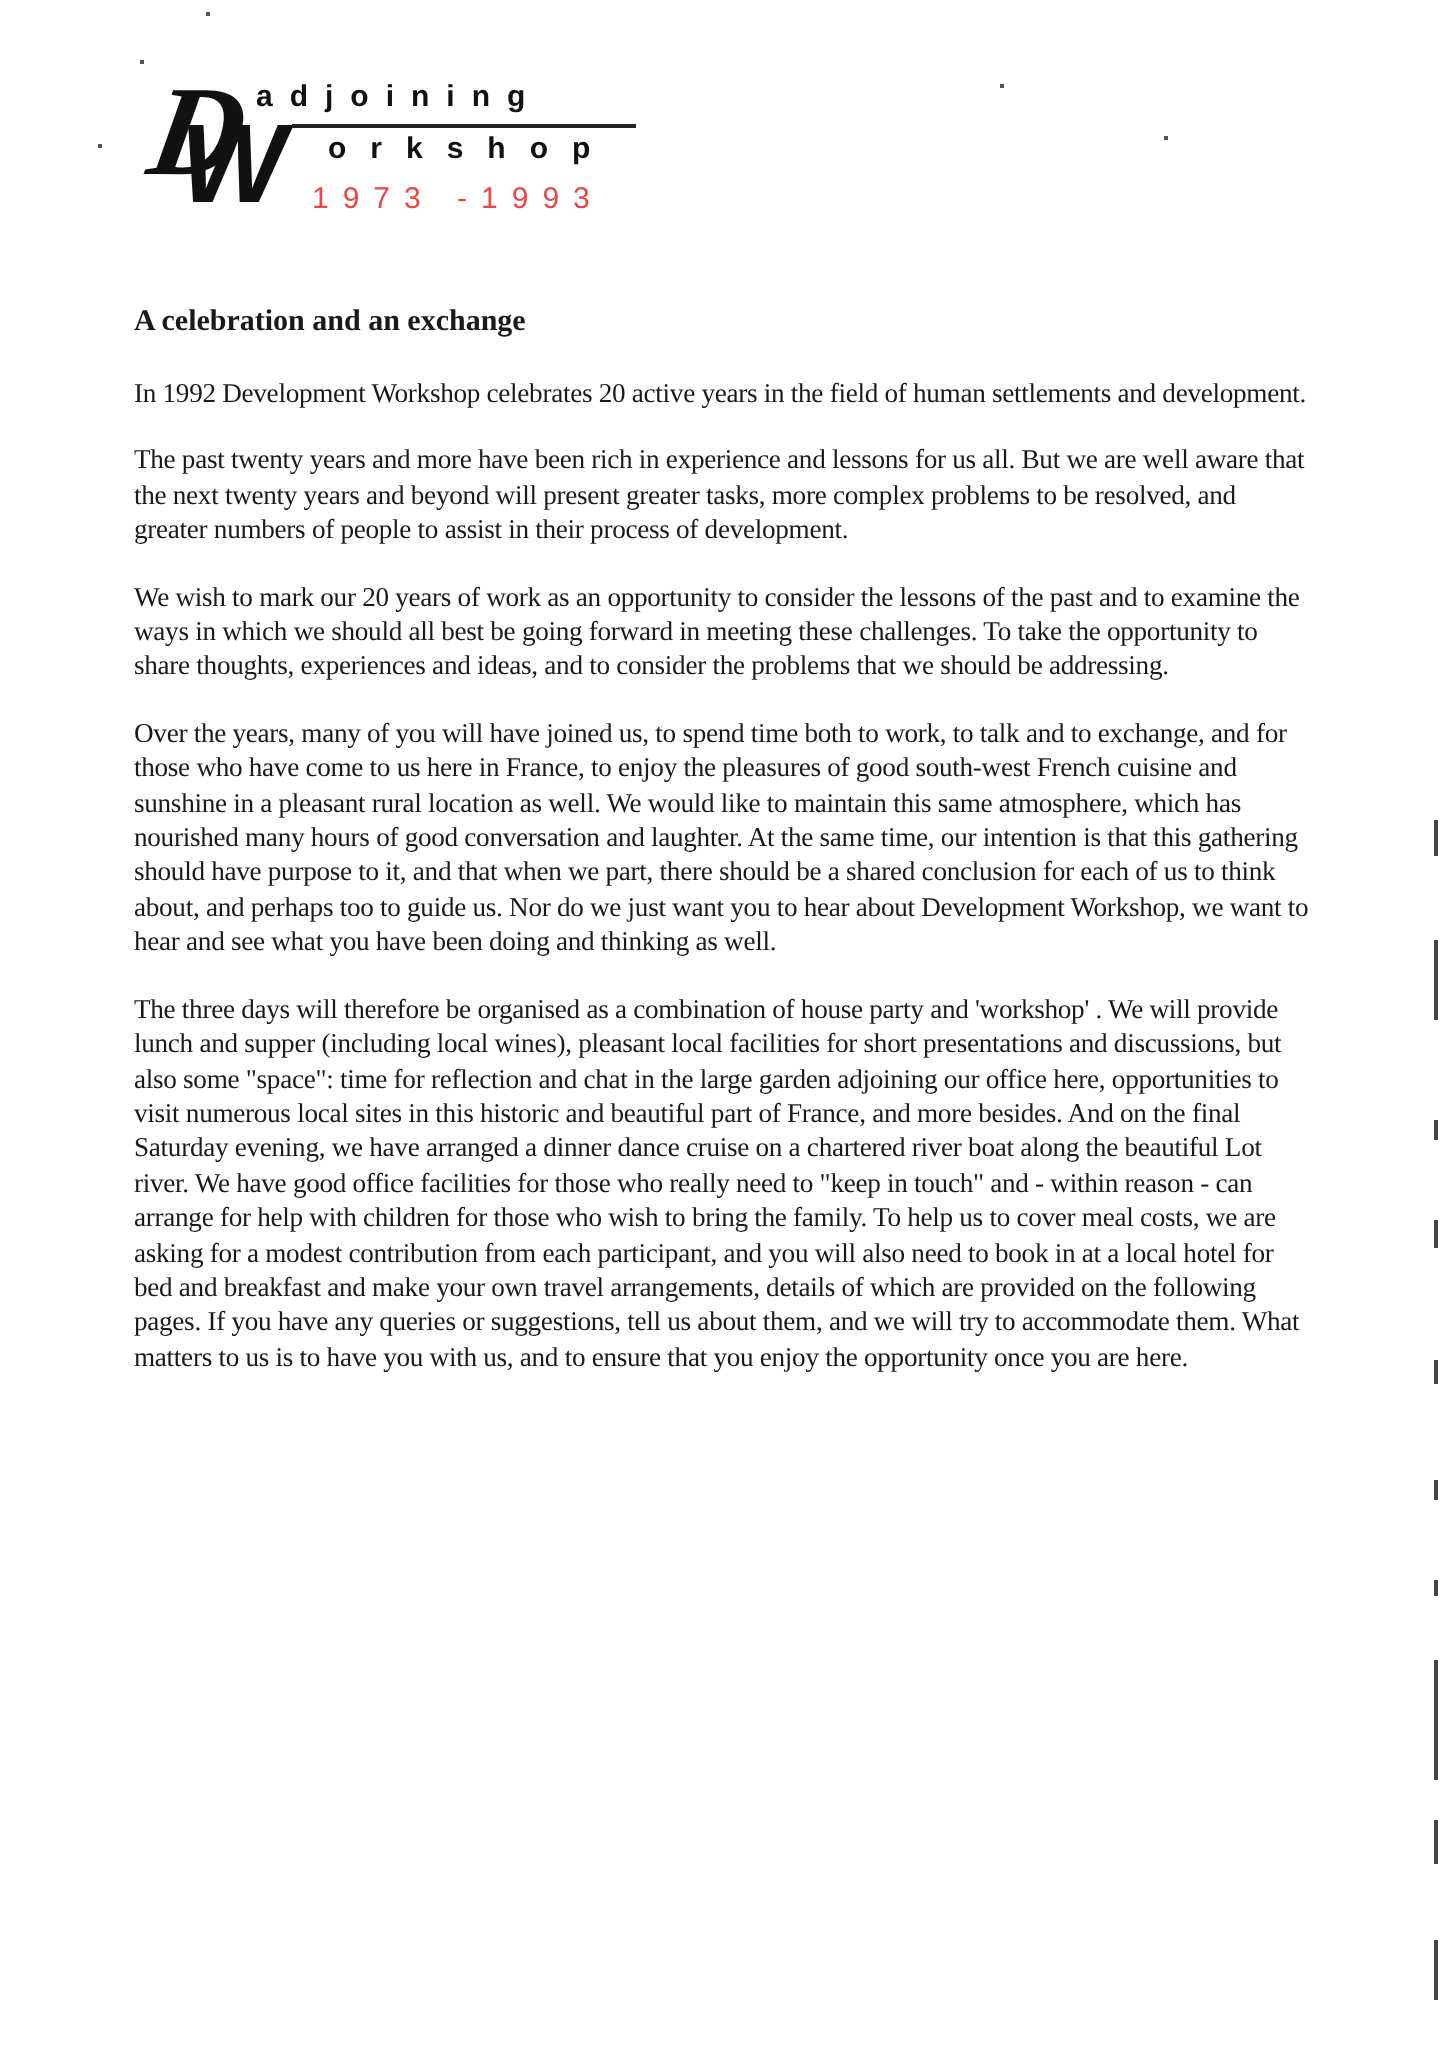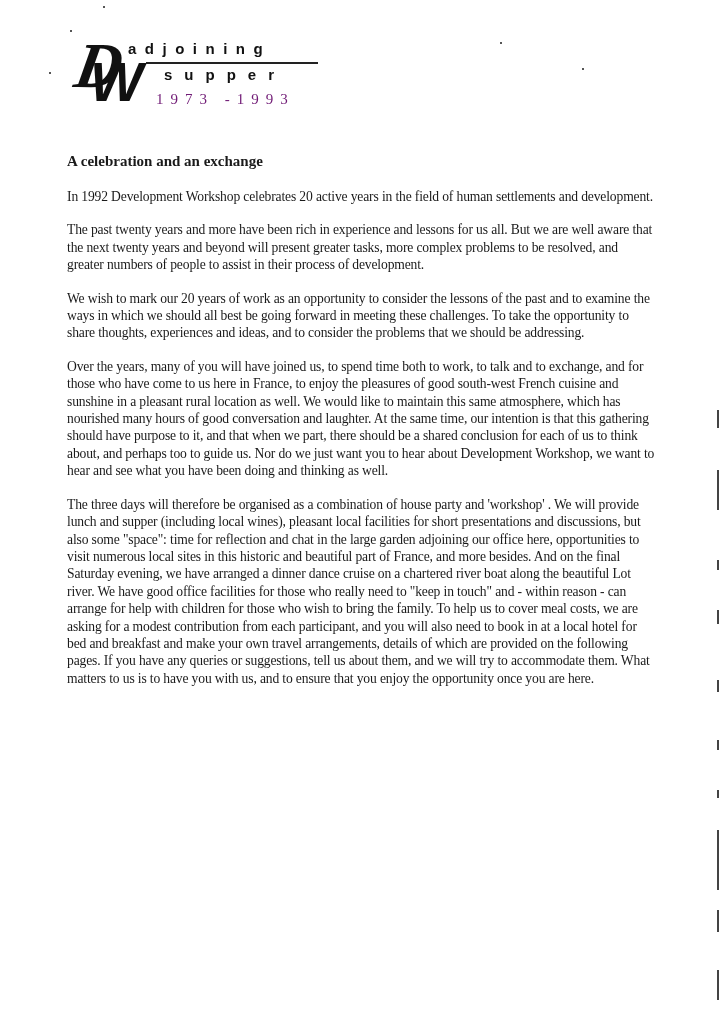--- a/index.html
+++ b/index.html
@@ -28,22 +28,22 @@
   .logo .rule {
     position: absolute; left: 78px; top: 24px; width: 172px; height: 2px; background: #222;
   }
   .logo .word2 {
     position: absolute; left: 96px; top: 28px;
     font-family: "Liberation Sans", sans-serif; font-weight: bold;
     font-size: 15px; letter-spacing: 12px; color: #111;
   }
   .logo .years {
     position: absolute; left: 88px; top: 53px;
-    font-family: Liberation Serif, serif;
-    font-size: 15px; letter-spacing: 7px; color: #701a75;
+    font-family: Liberation Sans, sans-serif;
+    font-size: 15px; letter-spacing: 7px; color: #ef4444;
   }
   .speck { position: absolute; width: 2px; height: 2px; background: #555; }
   .content { position: absolute; left: 67px; top: 151px; width: 590px; }
   h1 {
     margin: 0 0 17px 0; font-size: 15px; font-weight: bold; line-height: 20px;
   }
   h2 {
     margin: 0 0 14px 0; font-size: 14px; font-weight: normal; line-height: 18px;
   }
   p {
@@ -59,21 +59,21 @@
 <div class="speck" style="left:70px;top:30px;"></div>
 <div class="speck" style="left:49px;top:72px;"></div>
 <div class="speck" style="left:500px;top:42px;"></div>
 <div class="speck" style="left:582px;top:68px;"></div>
 
 <div class="logo">
   <span class="big-d">D</span>
   <span class="big-w">W</span>
   <span class="word1">adjoining</span>
   <div class="rule"></div>
-  <span class="word2">supper</span>
+  <span class="word2">orkshop</span>
   <span class="years">1973 -1993</span>
 </div>
 
 <div class="content">
   <h1>A celebration and an exchange</h1>
   <p>In 1992 Development Workshop celebrates 20 active years in the field of human settlements and development.</p>
   <p>The past twenty years and more have been rich in experience and lessons for us all. But we are well aware that the next twenty years and beyond will present greater tasks, more complex problems to be resolved, and greater numbers of people to assist in their process of development.</p>
   <p>We wish to mark our 20 years of work as an opportunity to consider the lessons of the past and to examine the ways in which we should all best be going forward in meeting these challenges. To take the opportunity to share thoughts, experiences and ideas, and to consider the problems that we should be addressing.</p>
   <p>Over the years, many of you will have joined us, to spend time both to work, to talk and to exchange, and for those who have come to us here in France, to enjoy the pleasures of good south-west French cuisine and sunshine in a pleasant rural location as well. We would like to maintain this same atmosphere, which has nourished many hours of good conversation and laughter. At the same time, our intention is that this gathering should have purpose to it, and that when we part, there should be a shared conclusion for each of us to think about, and perhaps too to guide us. Nor do we just want you to hear about Development Workshop, we want to hear and see what you have been doing and thinking as well.</p>
   <p>The three days will therefore be organised as a combination of house party and 'workshop' . We will provide lunch and supper (including local wines), pleasant local facilities for short presentations and discussions, but also some "space": time for reflection and chat in the large garden adjoining our office here, opportunities to visit numerous local sites in this historic and beautiful part of France, and more besides. And on the final Saturday evening, we have arranged a dinner dance cruise on a chartered river boat along the beautiful Lot river. We have good office facilities for those who really need to "keep in touch" and - within reason - can arrange for help with children for those who wish to bring the family. To help us to cover meal costs, we are asking for a modest contribution from each participant, and you will also need to book in at a local hotel for bed and breakfast and make your own travel arrangements, details of which are provided on the following pages. If you have any queries or suggestions, tell us about them, and we will try to accommodate them. What matters to us is to have you with us, and to ensure that you enjoy the opportunity once you are here.</p>

